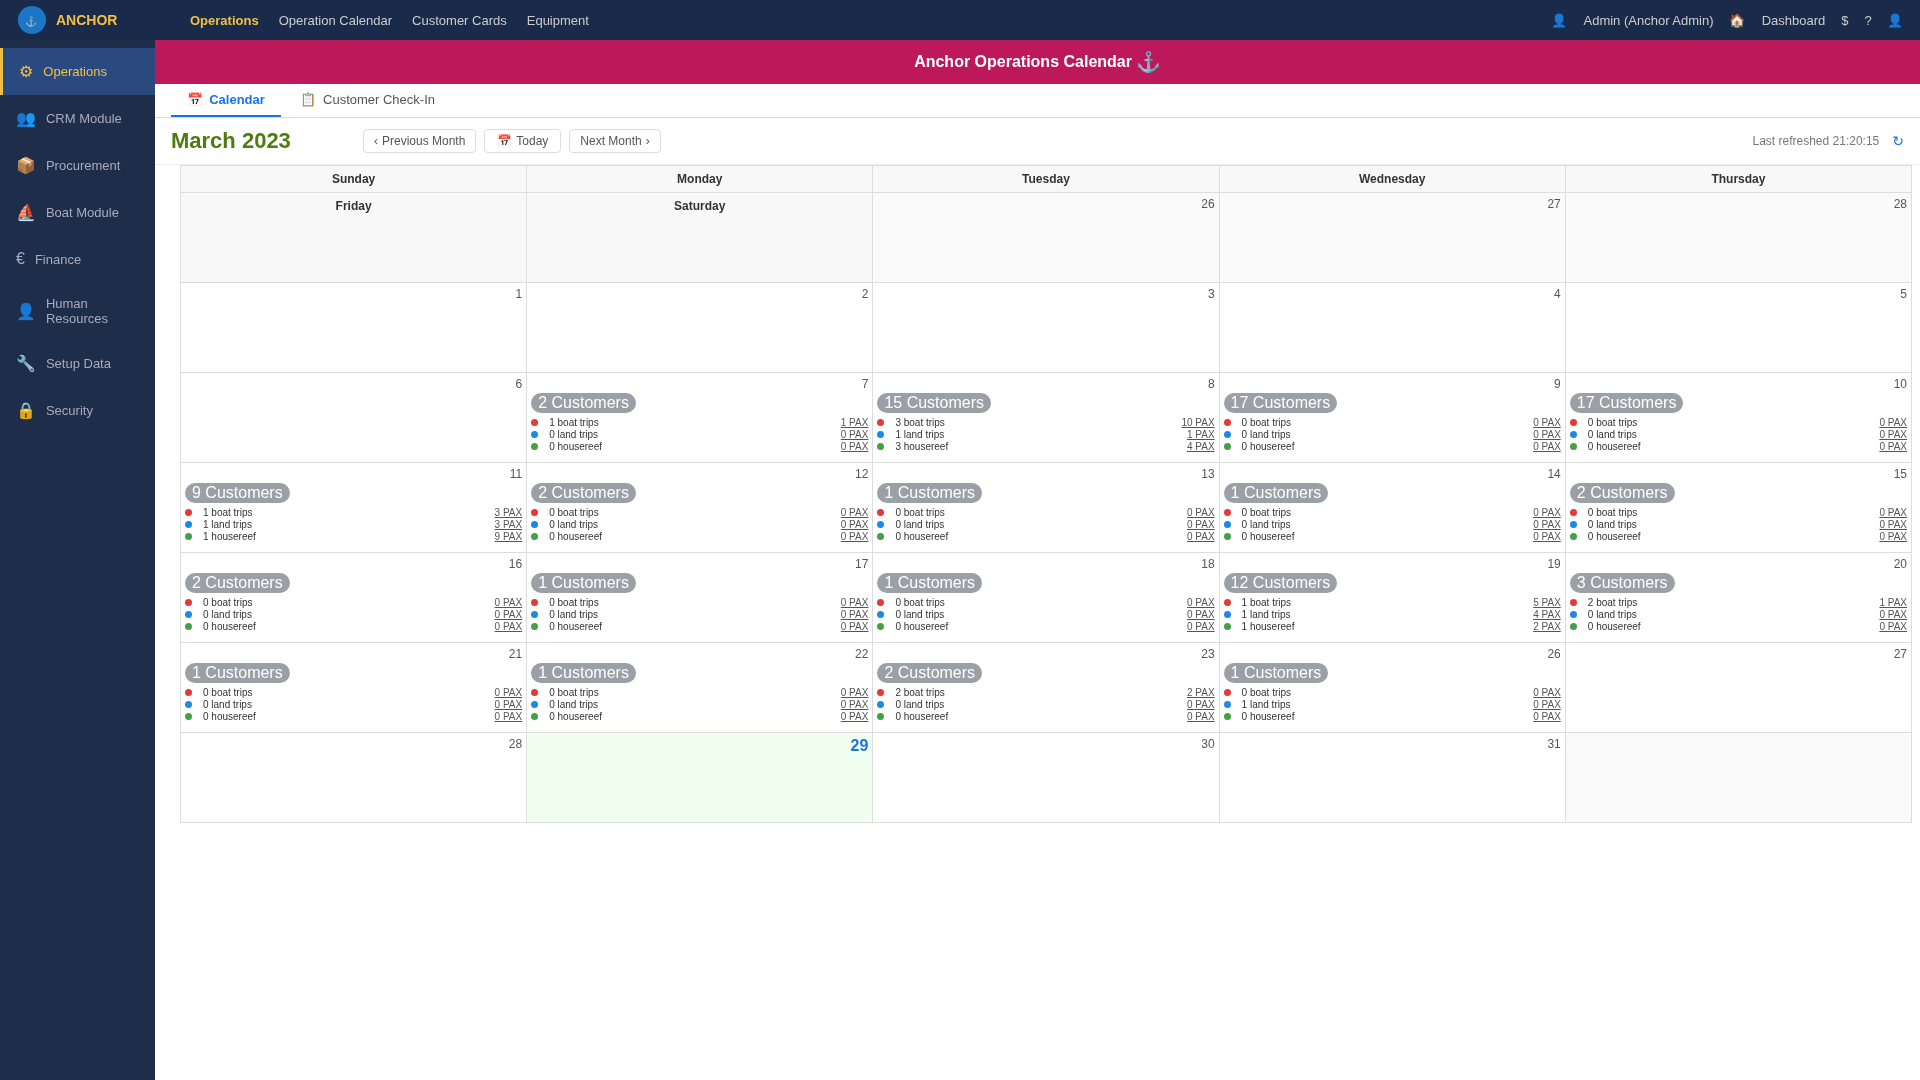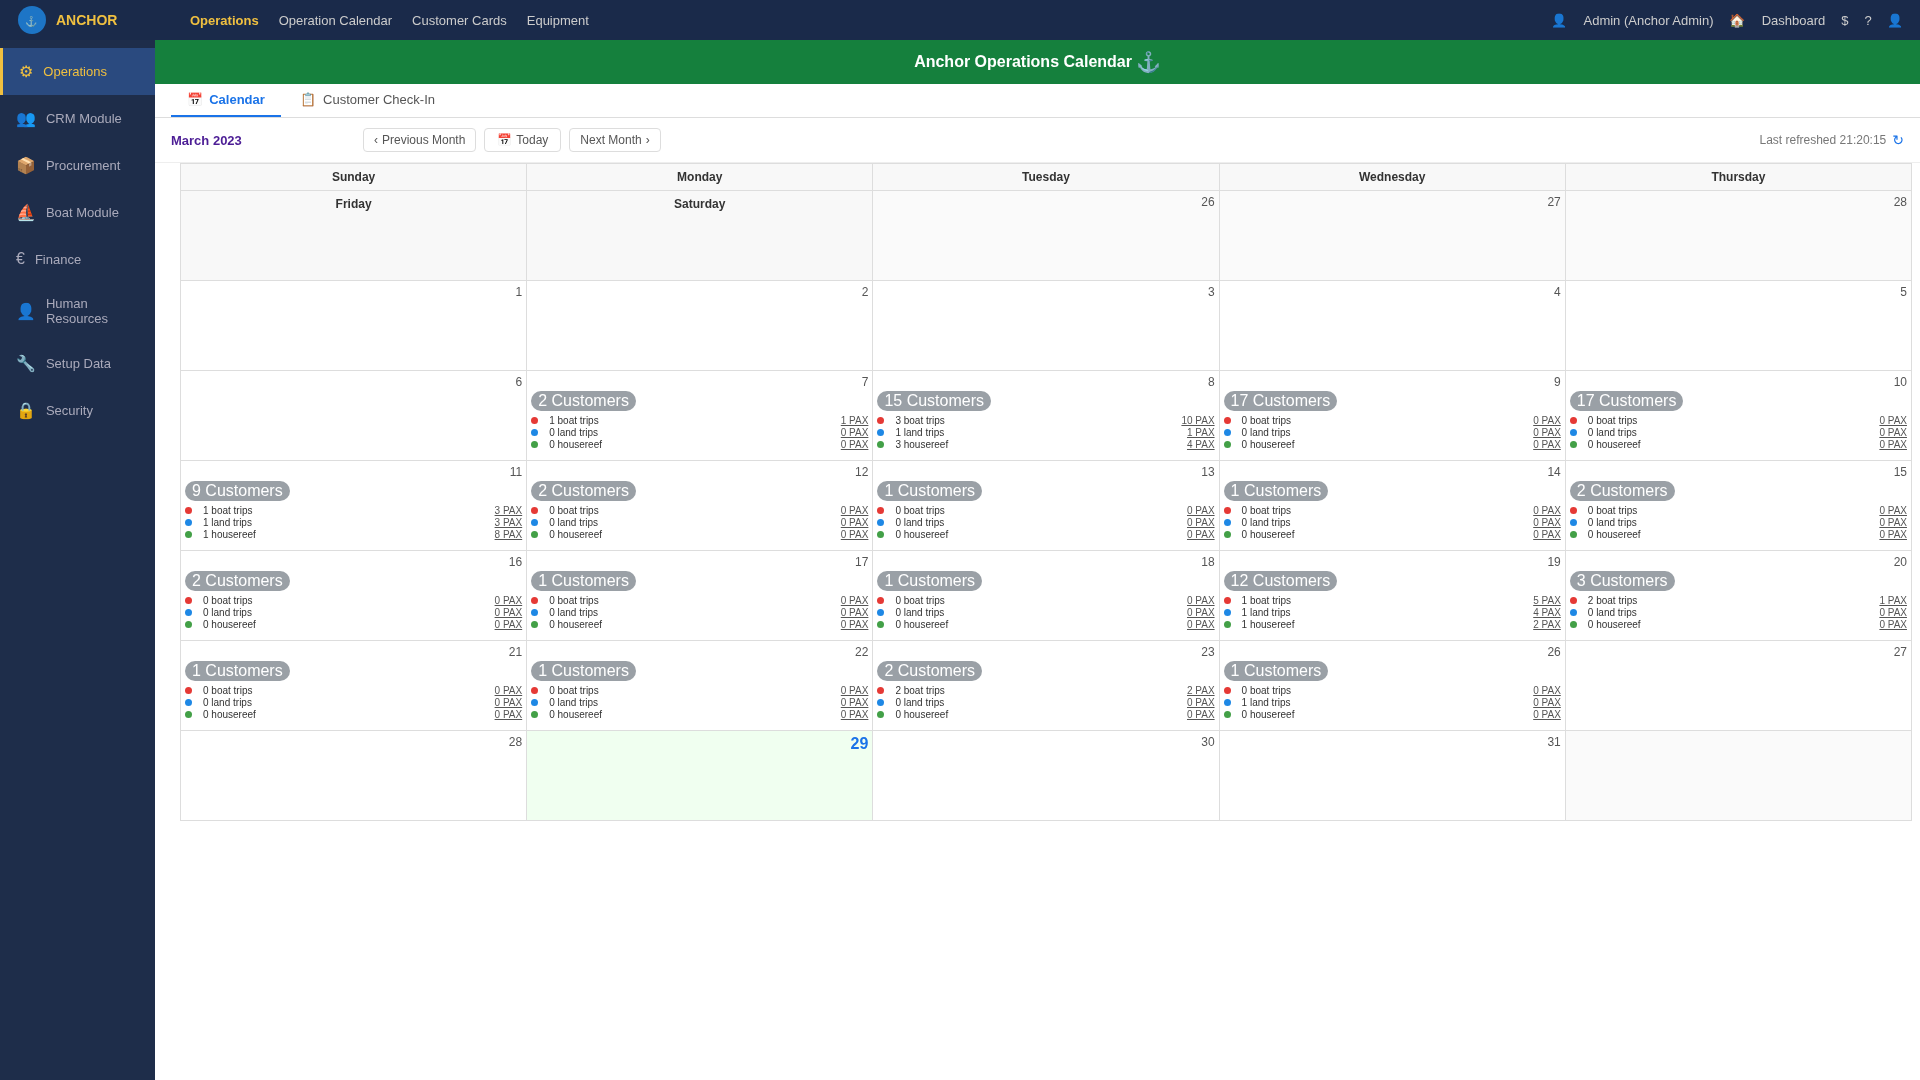--- a/index.html
+++ b/index.html
@@ -67,21 +67,21 @@
     
     .content-area {
       flex: 1;
       display: flex;
       flex-direction: column;
       overflow: hidden;
     }
 
     
     .page-header-strip {
-      background: #15803d;
+      background: #be185d;
       color: white;
       text-align: center;
       padding: 10px;
       font-size: 16px;
       font-weight: bold;
       display: flex;
       align-items: center;
       justify-content: center;
       gap: 4px;
     }
@@ -112,22 +112,22 @@
 
     
     .calendar-controls {
       display: flex;
       align-items: center;
       padding: 10px 16px;
       background: white;
       border-bottom: 1px solid #eee;
     }
     .month-title {
-      color: #4c1d95;
-      font-size: 13px;
+      color: #4d7c0f;
+      font-size: 22px;
       font-weight: bold;
       min-width: 160px;
     }
     .nav-buttons {
       display: flex; align-items: center; gap: 8px; margin-left: 32px;
     }
     .nav-btn {
       background: none; border: 1px solid #ddd; padding: 4px 10px;
       cursor: pointer; font-size: 12px; border-radius: 4px;
       display: flex; align-items: center; gap: 4px;
@@ -135,21 +135,21 @@
     }
     .today-btn {
       background: none; border: 1px solid #ddd; padding: 4px 12px;
       cursor: pointer; font-size: 12px; border-radius: 4px;
       display: flex; align-items: center; gap: 4px; color: #555;
     }
     .refresh-info {
       margin-left: auto;
       font-size: 12px;
       color: #777;
-      display: flex; align-items: center; gap: 6px;
+      display: flex; align-items: center; gap: 13px;
     }
     .refresh-icon { cursor: pointer; color: #1a73e8; font-size: 14px; }
 
     
     .calendar-wrapper {
       flex: 1;
       overflow: auto;
       background: white;
       padding: 0 8px 8px 8px;
     }
@@ -408,21 +408,21 @@
               <span class="dot dot-red"></span>
               <span class="trip-label">1 boat trips</span>
               <span class="trip-pax">3 PAX</span>
             </div><div class="trip-row">
               <span class="dot dot-blue"></span>
               <span class="trip-label">1 land trips</span>
               <span class="trip-pax">3 PAX</span>
             </div><div class="trip-row">
               <span class="dot dot-green"></span>
               <span class="trip-label">1 housereef</span>
-              <span class="trip-pax">8 PAX</span>
+              <span class="trip-pax">9 PAX</span>
             </div></div>
           <div class="cal-cell"><div class="day-num">12</div><div class="customer-badge">2 Customers</div><div class="trip-row">
               <span class="dot dot-red"></span>
               <span class="trip-label">0 boat trips</span>
               <span class="trip-pax">0 PAX</span>
             </div><div class="trip-row">
               <span class="dot dot-blue"></span>
               <span class="trip-label">0 land trips</span>
               <span class="trip-pax">0 PAX</span>
             </div><div class="trip-row">

